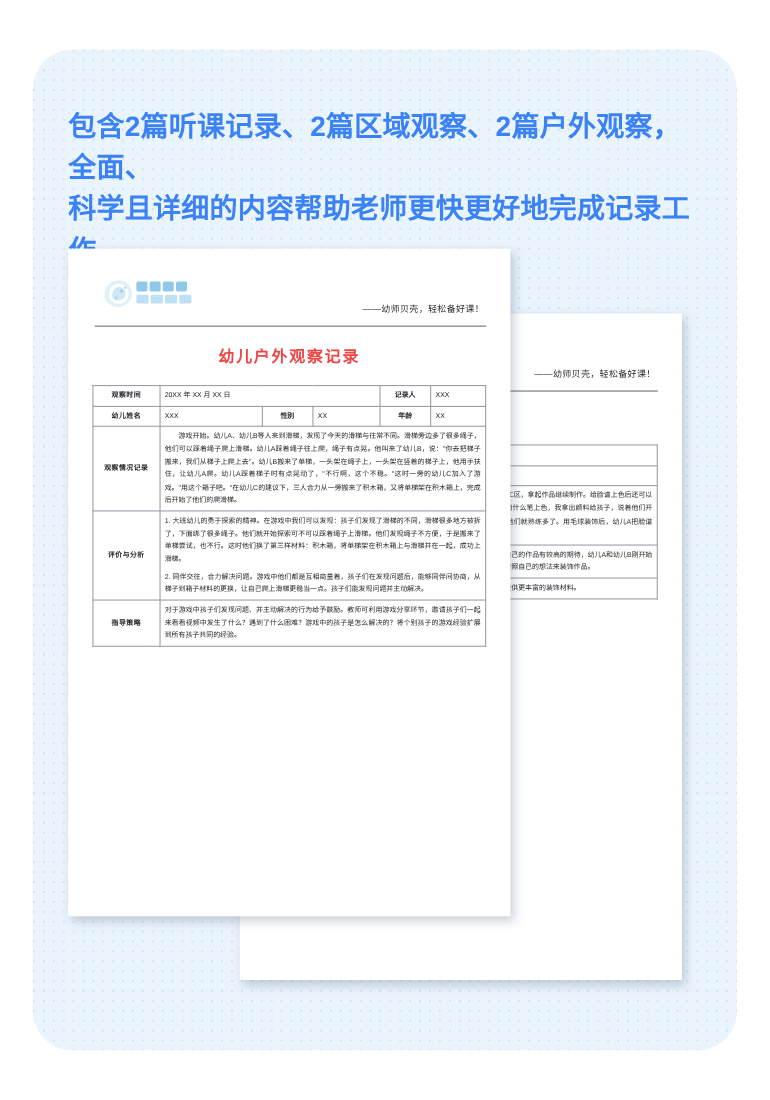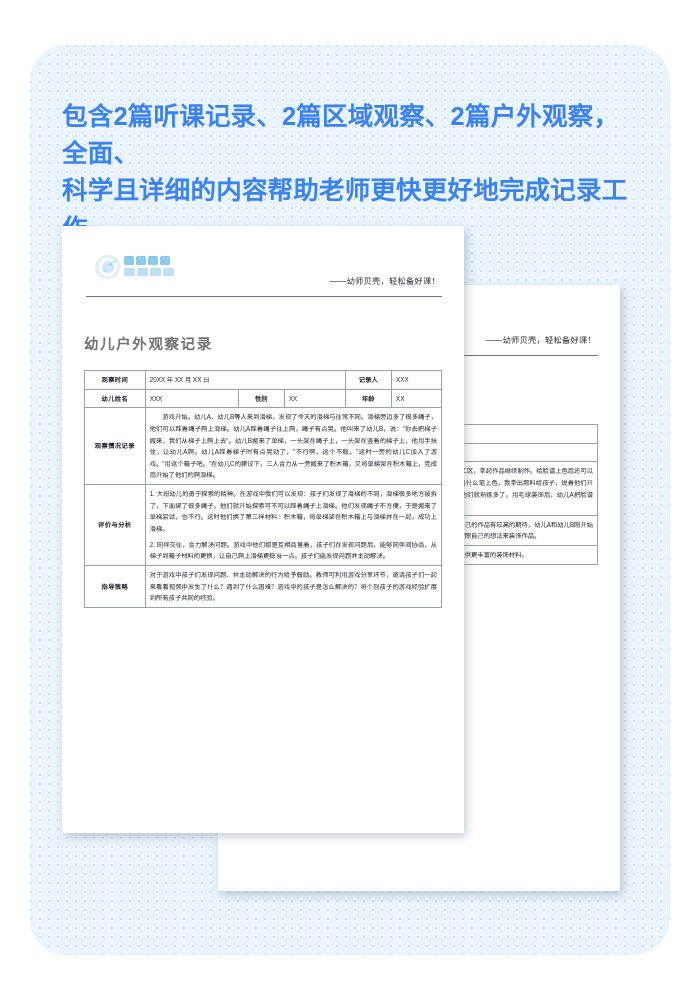--- a/index.html
+++ b/index.html
@@ -101,26 +101,26 @@
   .head-rule {
     position: absolute;
     left: 2px;
     right: 0;
     top: 52px;
     border-top: 1.6px solid #6d737c;
   }
 
   
   .doc-title {
-    text-align: left;
+    text-align: center;
     font-size: 14.5px;
     font-weight: bold;
-    color: #737373;
+    color: #ef4444;
     letter-spacing: 1.6px;
-    margin-top: 32px;
+    margin-top: 12px;
     margin-bottom: 17px;
   }
 
   
   table.rec {
     width: 100%;
     border-collapse: collapse;
     table-layout: fixed;
     font-size: 6.3px;
     color: #1b1e23;

